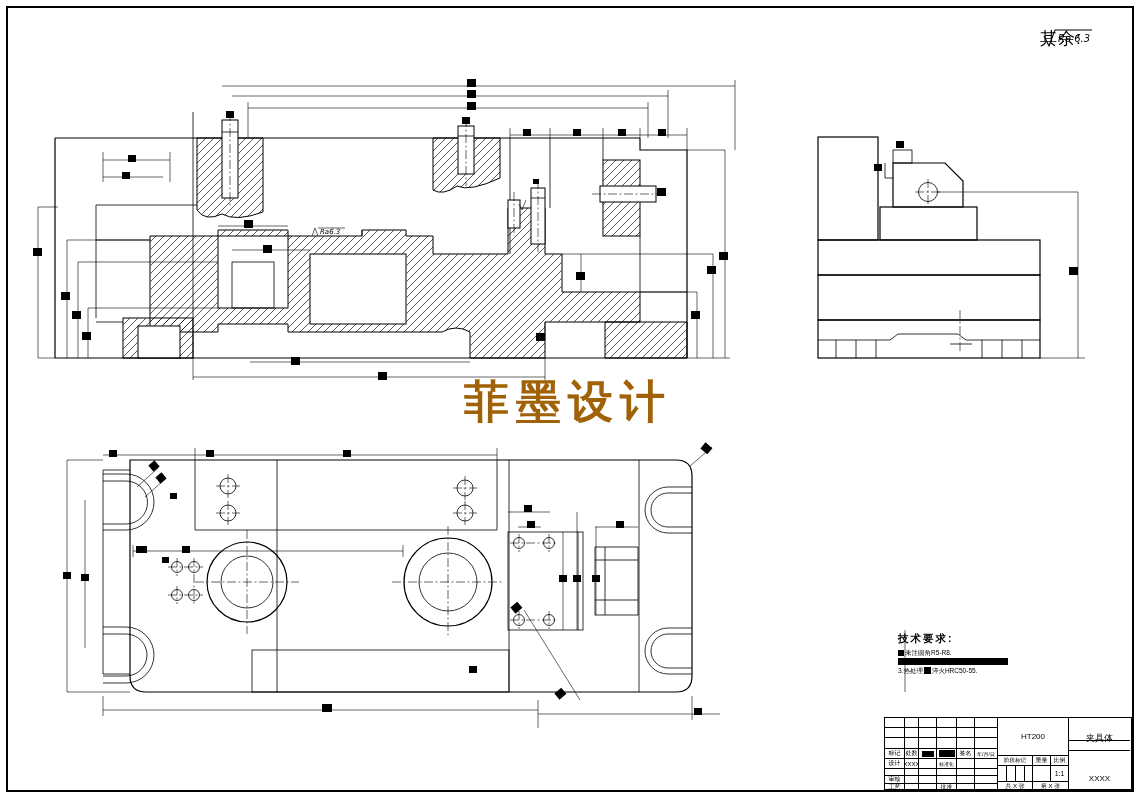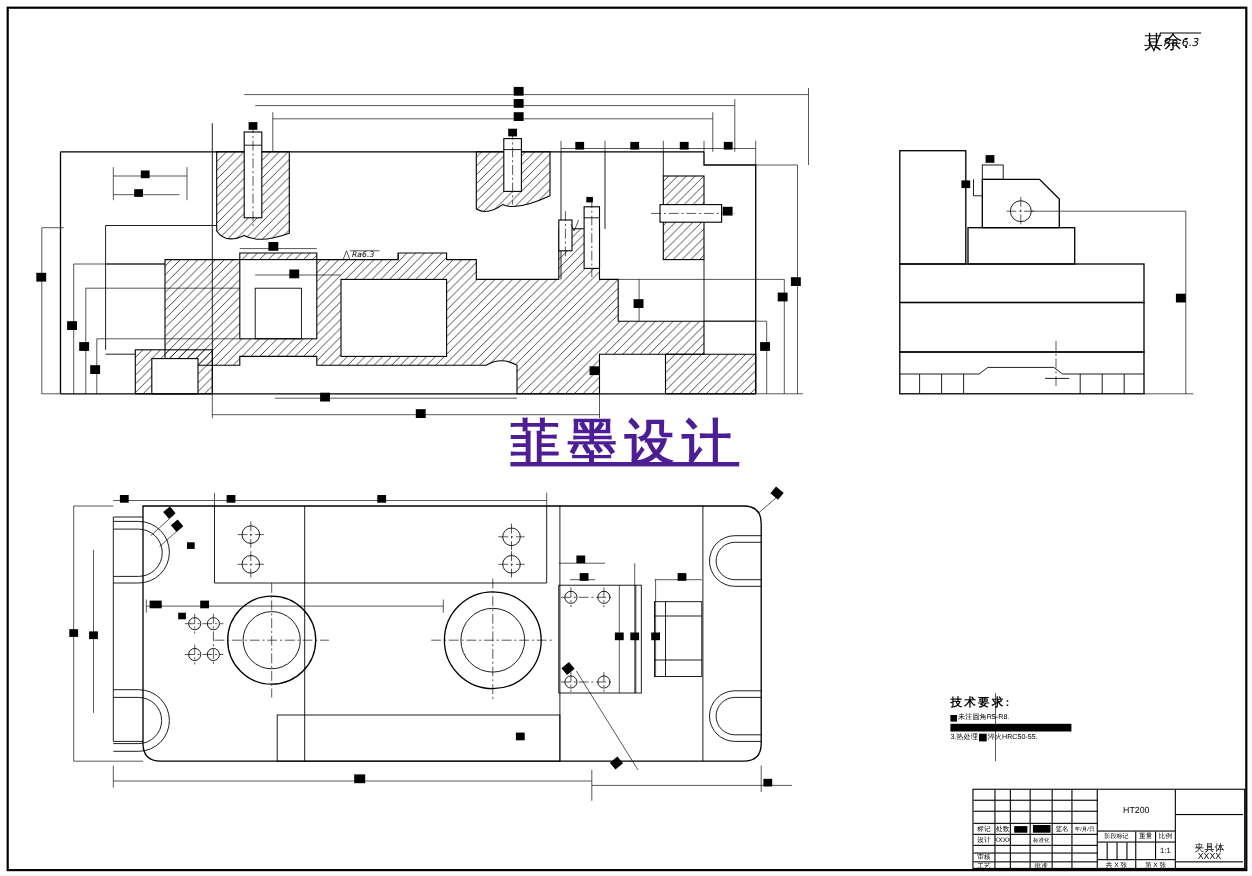--- a/index.html
+++ b/index.html
@@ -11,21 +11,21 @@
   .tl{fill:none;stroke:#000;stroke-width:0.8;}
   .dim{fill:none;stroke:#000;stroke-width:0.6;}
   .cl{fill:none;stroke:#000;stroke-width:0.6;stroke-dasharray:9 2.5 2 2.5;}
   .hp{fill:url(#hatch);stroke:#000;stroke-width:1;}
   .wh{fill:#fff;stroke:#000;stroke-width:1;}
   .rd{fill:#000;}
   .surface-note{position:absolute;left:1040px;top:27px;display:flex;align-items:center;gap:2px;}
   .surface-note .lbl{font-size:17px;letter-spacing:1px;}
   .watermark{position:absolute;left:464px;top:372px;font-family:"DejaVu Serif",serif;
              font-weight:bold;font-size:45px;letter-spacing:7px;color:#e8566a;}
-  .techreq{position:absolute;left:864px;top:632px;}
+  .techreq{position:absolute;left:898px;top:632px;}
   .techreq .tr-title{font-size:10.5px;font-weight:bold;letter-spacing:2px;margin-bottom:2px;}
   .techreq .tr-line{font-size:6.5px;line-height:9px;white-space:nowrap;display:flex;align-items:center;gap:1px;}
   .blackbar{display:inline-block;background:#000;}
   
   .tb{position:absolute;left:884px;top:717px;width:248px;height:73px;border:1.5px solid #000;box-sizing:border-box;font-size:6px;}
   .tb .cell{position:absolute;box-sizing:border-box;border-right:1px solid #000;border-bottom:1px solid #000;
             display:flex;align-items:center;justify-content:center;overflow:hidden;white-space:nowrap;}
   .tb .nob{border-right:none;}
   .tb .nobb{border-bottom:none;}
 </style>
@@ -227,21 +227,21 @@
   </svg>
 
   <div class="surface-note">
     <span class="lbl">其余:</span>
     <svg width="58" height="22" viewBox="0 0 58 22">
       <path d="M4,9 L9,19 L15,3 L52,3" fill="none" stroke="#000" stroke-width="1.1"></path>
       <text x="18" y="15" font-size="10" font-style="italic" font-family="DejaVu Sans, sans-serif">Ra 6.3</text>
     </svg>
   </div>
 
-  <div class="watermark" style="color: #4c1d95; text-decoration: underline;">菲墨设计</div>
+  <div class="watermark" style="color: #a16207;">菲墨设计</div>
 
   <div class="techreq">
     <div class="tr-title">技术要求:</div>
     <div class="tr-line">
       <span class="blackbar" style="width:6px;height:6px;"></span>
       <span>未注圆角R5-R8.</span>
     </div>
     <div class="tr-line">
       <span class="blackbar" style="width:110px;height:7px;margin:1px 0;"></span>
     </div>
@@ -319,16 +319,16 @@
     <div class="cell" style="left:113px;top:48px;width:9px;height:16px;"></div>
     <div class="cell" style="left:122px;top:48px;width:9px;height:16px;"></div>
     <div class="cell" style="left:131px;top:48px;width:9px;height:16px;"></div>
     <div class="cell" style="left:140px;top:48px;width:8px;height:16px;"></div>
     <div class="cell" style="left:148px;top:48px;width:18px;height:16px;"></div>
     <div class="cell" style="left:166px;top:48px;width:18px;height:16px;font-size:7px;">1:1</div>
     <div class="cell nobb" style="left:113px;top:64px;width:35px;height:9px;">共 X 张</div>
     <div class="cell nobb" style="left:148px;top:64px;width:36px;height:9px;">第 X 张</div>
 
     <div class="cell nob" style="left:184px;top:0;width:61px;height:23px;"></div>
-    <div class="cell nob" style="left:184px;top:41px;width:61px;height:25px;font-size:9px;">夹具体</div>
+    <div class="cell nob" style="left:184px;top:8px;width:61px;height:25px;font-size:9px;">夹具体</div>
     <div class="cell nob nobb" style="left:184px;top:48px;width:61px;height:25px;font-size:8px;">XXXX</div>
   </div>
 </div>
 
 </body></html>

